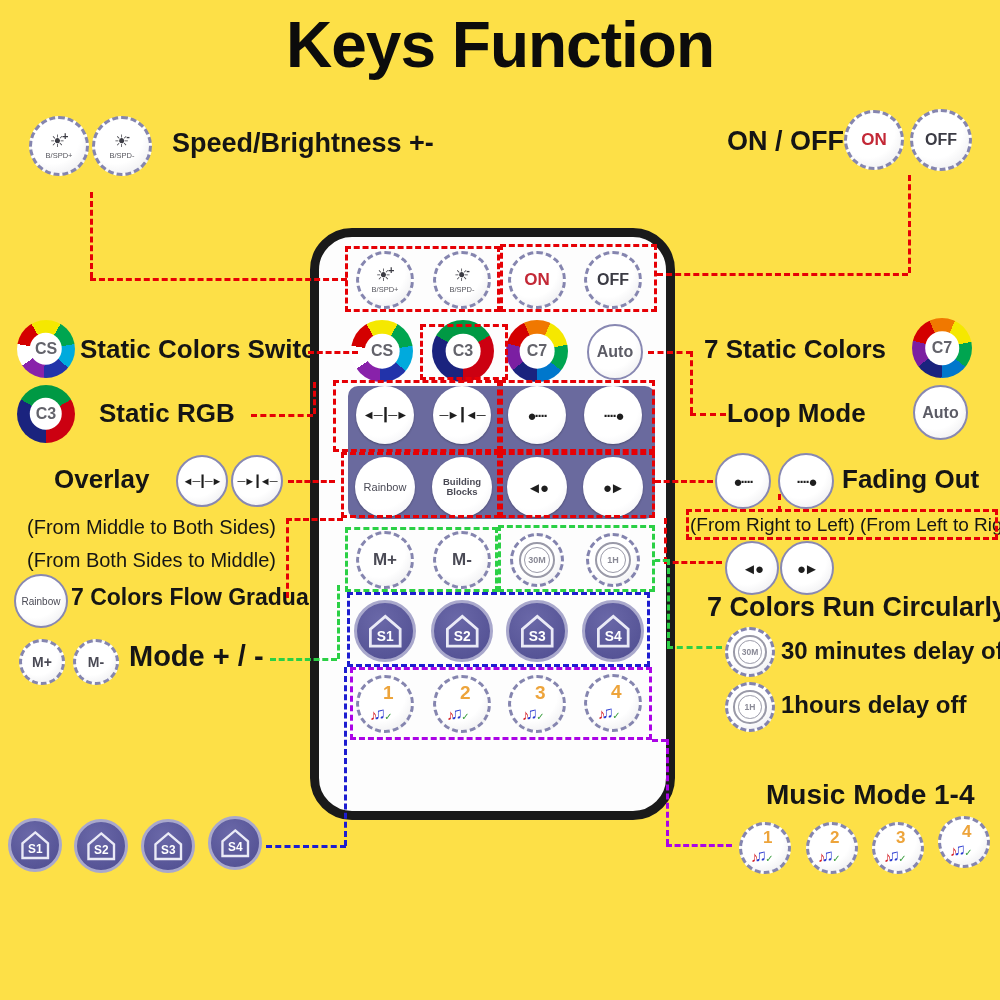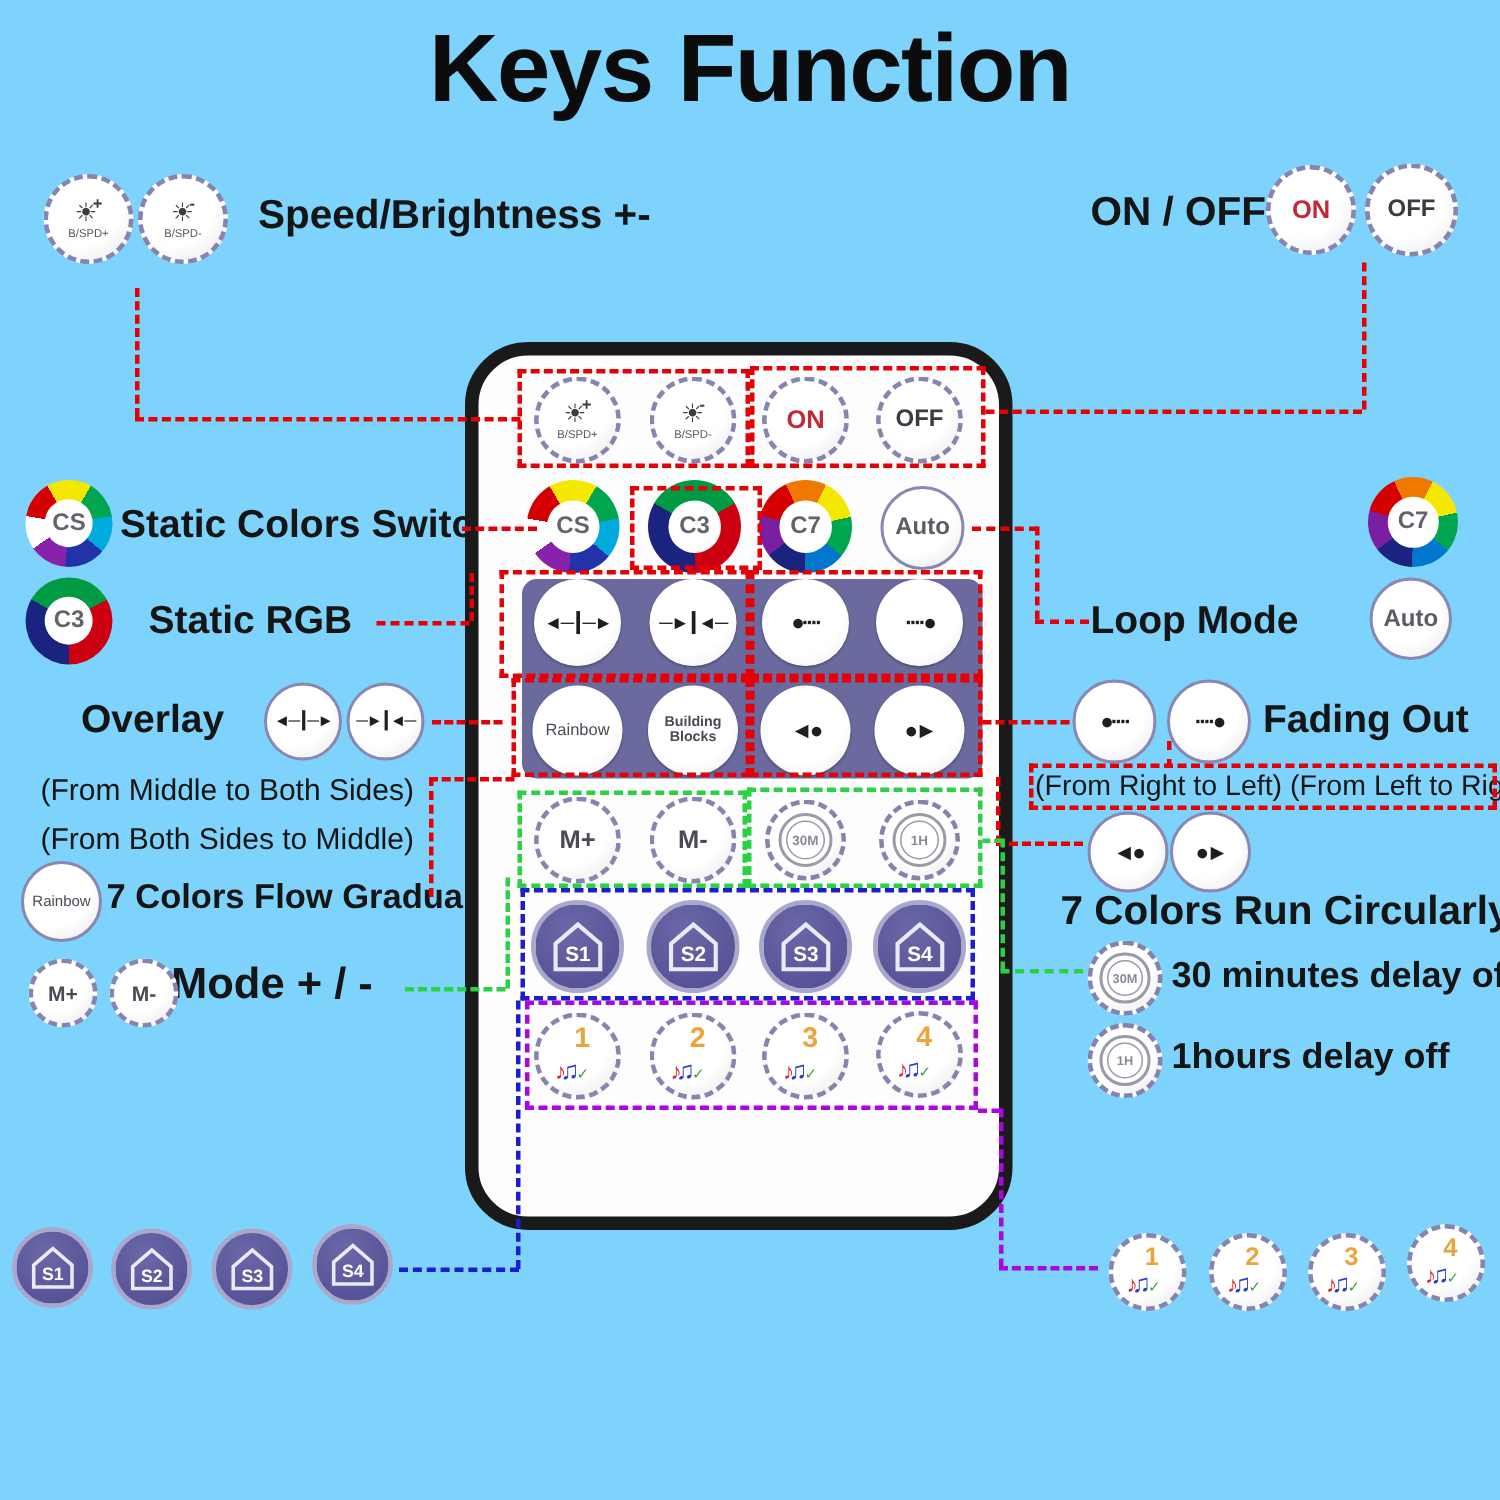--- a/index.html
+++ b/index.html
@@ -1,16 +1,16 @@
 <!DOCTYPE html>
 <html><head>
 <meta charset="utf-8">
 <style>
   html,body{margin:0;padding:0;background:#fff}
-  #stage{position:relative;width:1000px;height:1000px;background:#7dd3fc;overflow:hidden;
+  #stage{position:relative;width:1000px;height:1000px;background:#fde047;overflow:hidden;
          font-family:"Liberation Sans",sans-serif;color:#151515}
   .title{position:absolute;top:8px;left:0;width:100%;text-align:center;
          font-size:64px;font-weight:700;letter-spacing:-1px;color:#0c0c0c}
   .lbl{position:absolute;font-weight:600;white-space:nowrap;color:#151515}
   .plain{font-weight:500}
   
   .remote{position:absolute;left:310px;top:228px;width:365px;height:592px;box-sizing:border-box;
           border:9px solid #1a1a1a;border-radius:42px;background:#fdfdfd;z-index:1}
   .panel{position:absolute;left:348px;top:386px;width:307px;height:133px;border-radius:10px;z-index:2}
   
@@ -297,21 +297,21 @@
     <span class="rtext" style="font-size:10px">Rainbow</span>
   </div>
   <div class="lbl" style="left:71px;top:584px;font-size:23px">7 Colors Flow Gradually</div>
 
   <div class="btn arc" style="left:19px;top:639px;width:46px;height:46px">
     <span class="mtext" style="font-size:14px">M+</span>
   </div>
   <div class="btn arc" style="left:73px;top:639px;width:46px;height:46px">
     <span class="mtext" style="font-size:14px">M-</span>
   </div>
-  <div class="lbl" style="left:114px;top:640px;font-size:29px">Mode + / -</div>
+  <div class="lbl" style="left:129px;top:640px;font-size:29px">Mode + / -</div>
 
   <div class="btn sbtn" style="left:8px;top:818px;width:54px;height:54px">
     <svg class="house" viewBox="0 0 40 40">
         <path d="M20 6 L34 18 L34 34 L6 34 L6 18 Z"></path>
         <text x="20" y="29">S1</text>
       </svg>
   </div>
   <div class="btn sbtn" style="left:74px;top:819px;width:54px;height:54px">
     <svg class="house" viewBox="0 0 40 40">
         <path d="M20 6 L34 18 L34 34 L6 34 L6 18 Z"></path>
@@ -332,20 +332,21 @@
   </div>
 
   <div class="lbl" style="left:727px;top:126px;font-size:27px">ON / OFF</div>
   <div class="btn arc" style="left:844px;top:110px;width:60px;height:60px">
     <span class="ontext">ON</span>
   </div>
   <div class="btn arc" style="left:910px;top:109px;width:62px;height:62px">
     <span class="offtext">OFF</span>
   </div>
 
+  <div class="lbl" style="left:704px;top:334px;font-size:26px">7 Static Colors</div>
   <div class="btn wheel" style="left:912px;top:318px;width:60px;height:60px;background:conic-gradient(from -25deg,#f07800 0 51deg,#f5e800 51deg 103deg,#00a550 103deg 154deg,#0077cc 154deg 206deg,#1a237e 206deg 257deg,#7b1fa2 257deg 309deg,#d40000 309deg 360deg)">
     <span class="wcenter"></span>
     <span class="wlabel">C7</span>
   </div>
 
   <div class="lbl" style="left:727px;top:398px;font-size:26px">Loop Mode</div>
   <div class="btn solid" style="left:913px;top:385px;width:55px;height:55px">
     <span class="autotext">Auto</span>
   </div>
 
@@ -378,20 +379,21 @@
 
   <div class="btn timer" style="left:725px;top:682px;width:50px;height:50px">
     <div class="t1">
         <div class="t2">
           <span class="tl" style="font-size:8.5px">1H</span>
         </div>
       </div>
   </div>
   <div class="lbl" style="left:781px;top:691px;font-size:24px">1hours delay off</div>
 
+  <div class="lbl" style="left:766px;top:779px;font-size:28px">Music Mode 1-4</div>
   <div class="btn arc" style="left:739px;top:822px;width:52px;height:52px">
     <span class="mnum" style="font-size:17px;top:4px">1</span>
     <span class="mnotes" style="bottom:7px;left:9px">
         <span class="n1">♪</span>
         <span class="n2">♫</span>
         <span class="n3">✓</span>
       </span>
   </div>
   <div class="btn arc" style="left:806px;top:822px;width:52px;height:52px">
     <span class="mnum" style="font-size:17px;top:4px">2</span>

